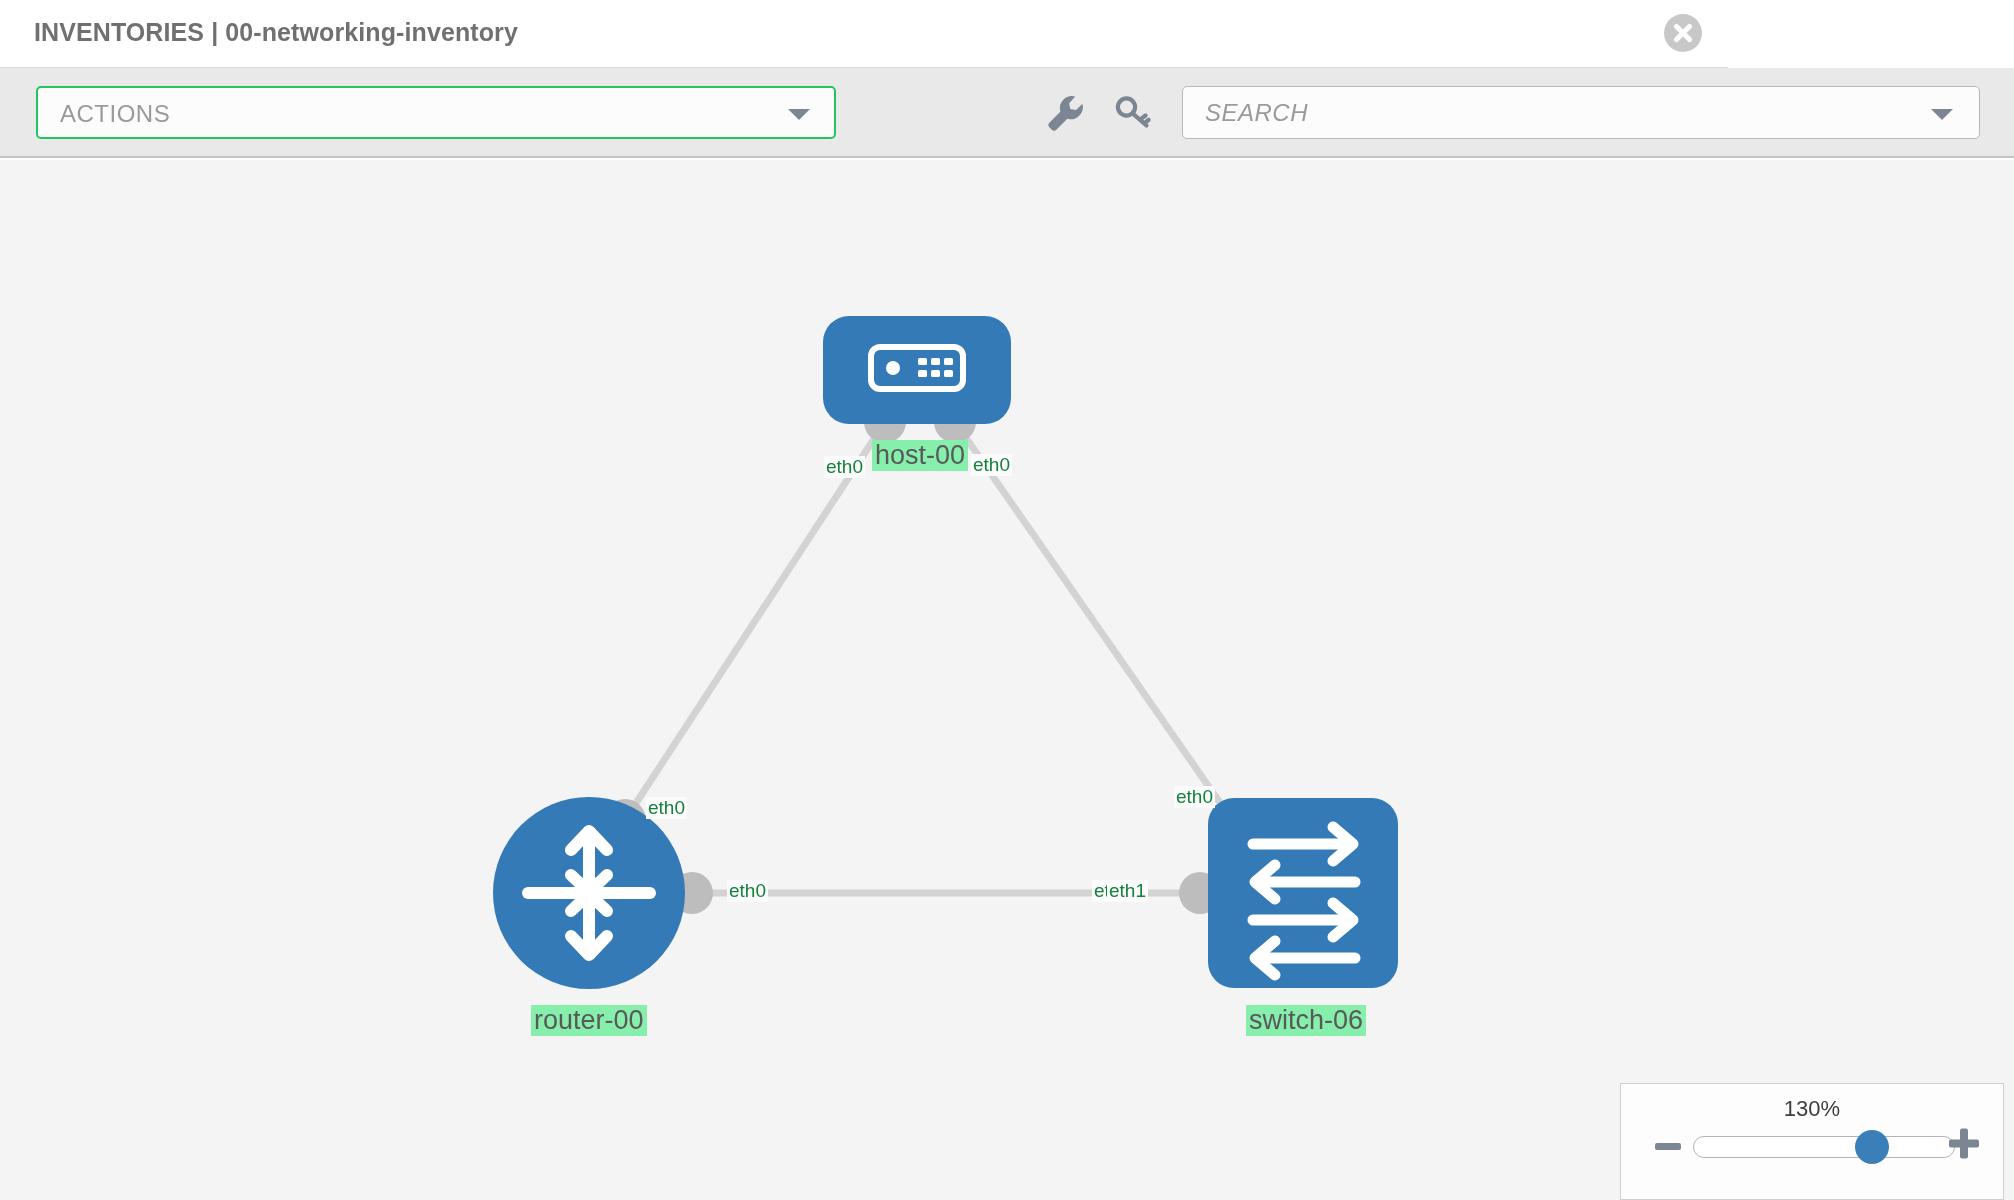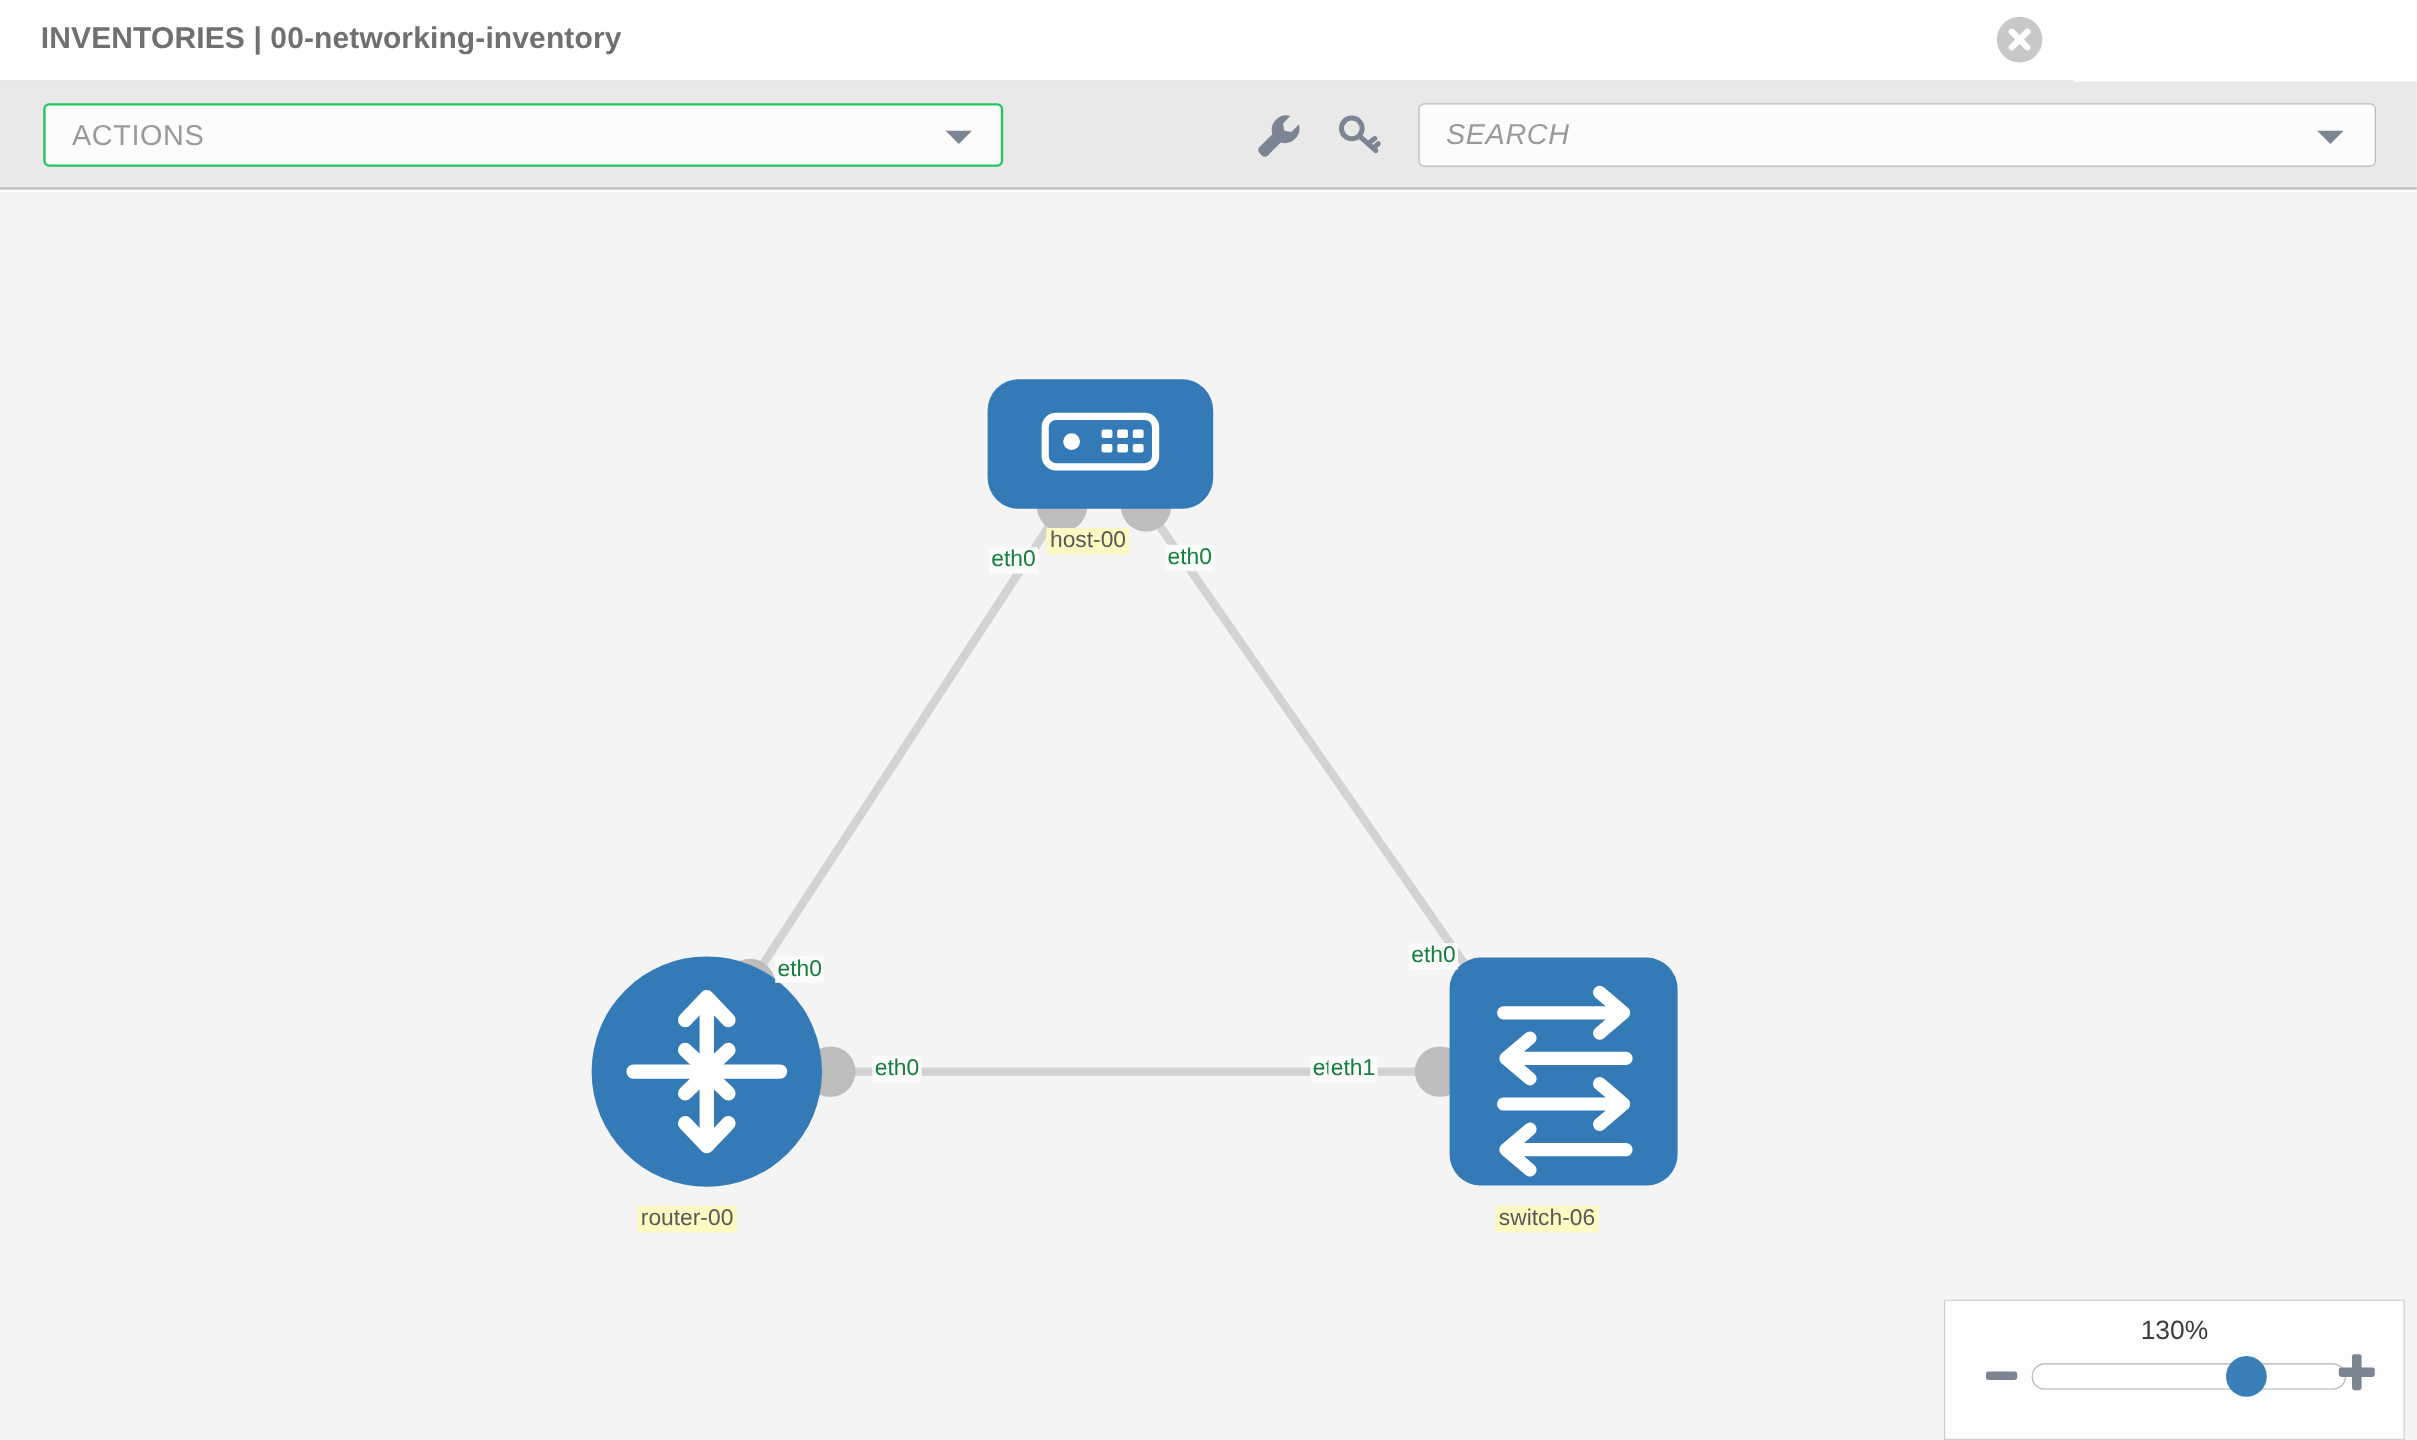--- a/index.html
+++ b/index.html
@@ -110,23 +110,23 @@
     overflow: hidden;
   }
   .topology-svg {
     position: absolute;
     left: 0; top: 0;
     width: 2014px; height: 1040px;
   }
 
   .node-label {
     position: absolute;
-    font-size: 19px;
+    font-size: 27px;
     color: #595959;
-    background: #fef9c3;
+    background: #86efac;
     white-space: nowrap;
     padding: 0 3px;
   }
   .iface-label {
     position: absolute;
     font-size: 19px;
     color: #15803d;
     background: #fbfbfb;
     white-space: nowrap;
     padding: 0 2px;

